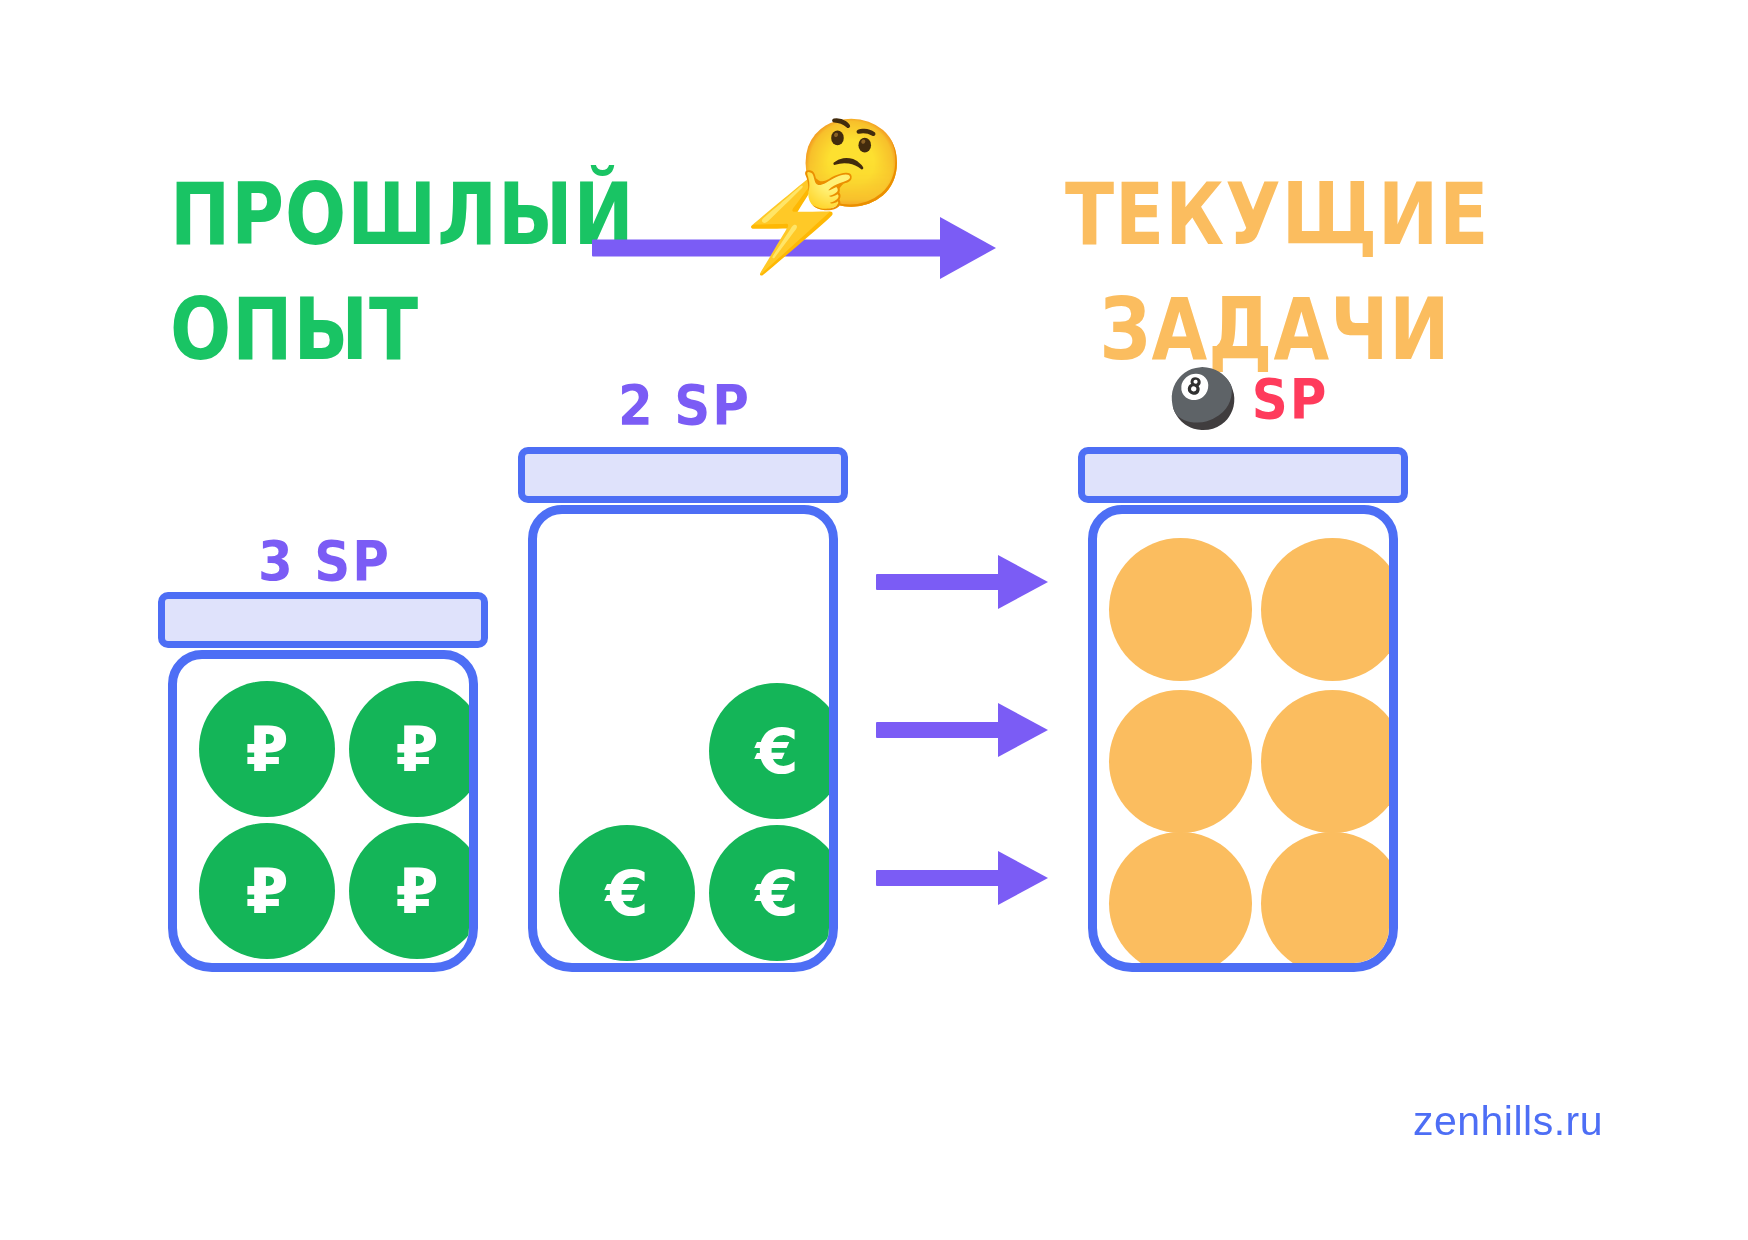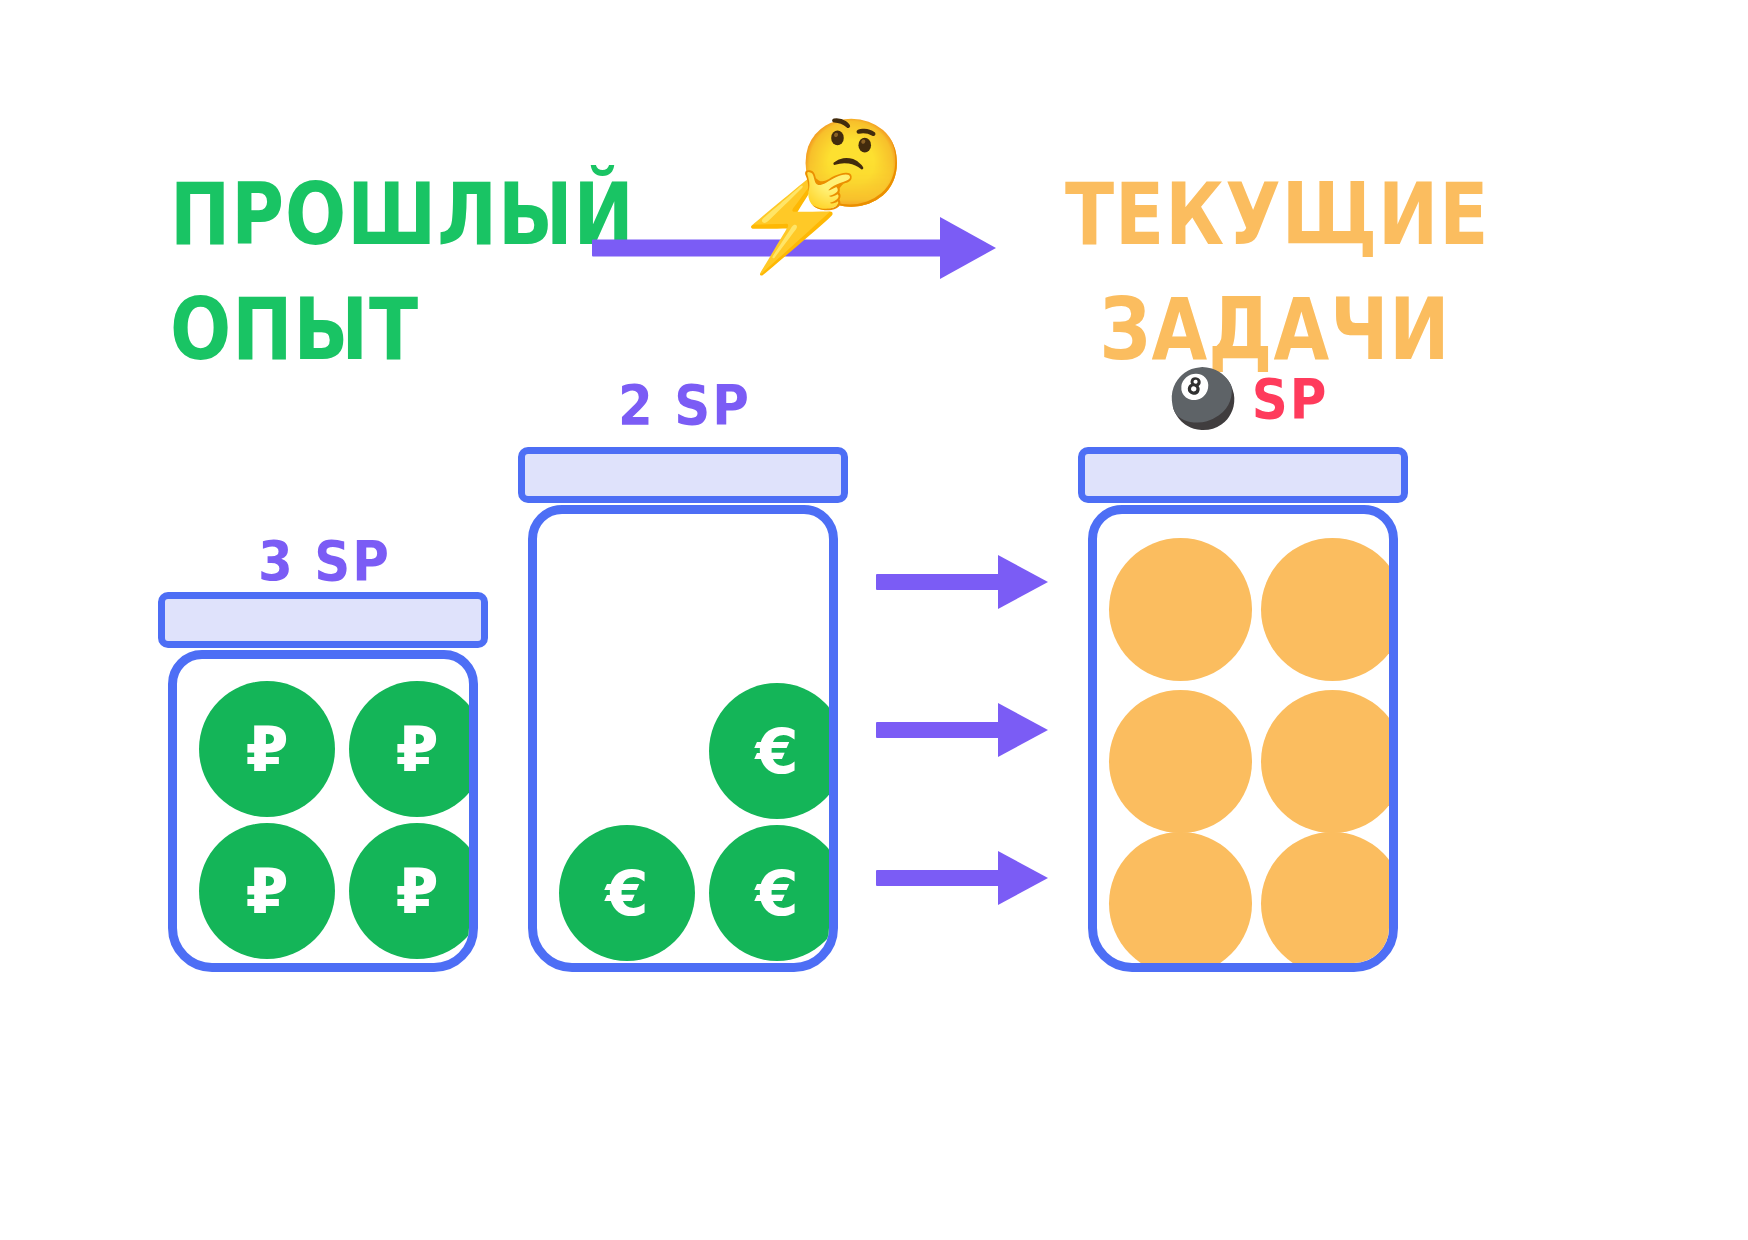--- a/index.html
+++ b/index.html
@@ -264,14 +264,15 @@
   </div>
   <div class="mid-arrow" id="mid-arrow-2">
     <div class="arrow-line"></div>
     <div class="arrow-head"></div>
   </div>
   <div class="mid-arrow" id="mid-arrow-3">
     <div class="arrow-line"></div>
     <div class="arrow-head"></div>
   </div>
 
+  <div id="watermark">zenhills.ru</div>
 
 </div>
 
 </body></html>

